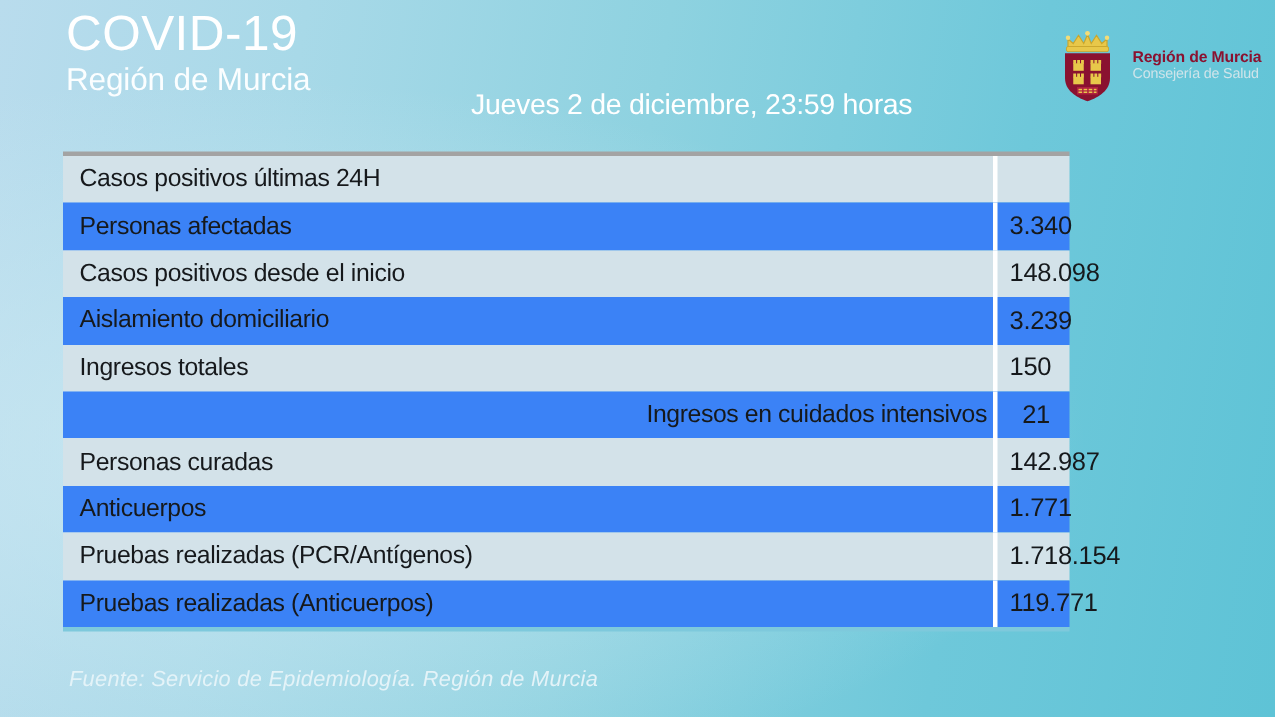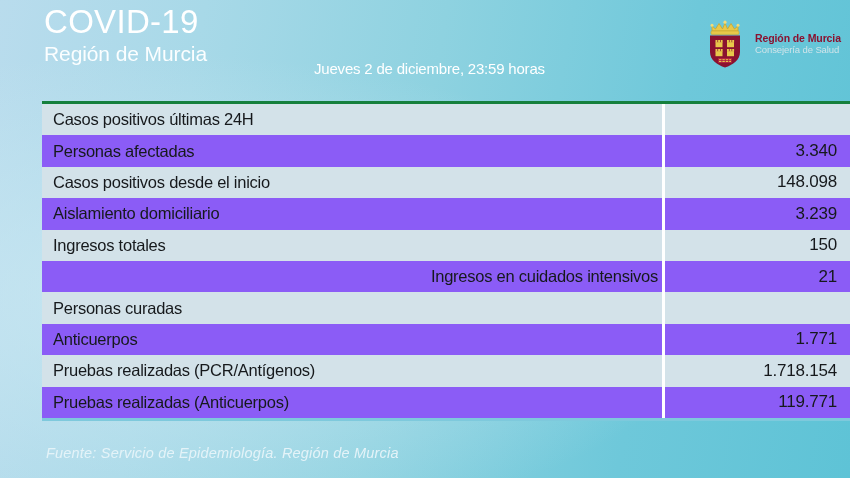--- a/index.html
+++ b/index.html
@@ -21,40 +21,40 @@
   .h-title{
     font-size:33px;line-height:37px;color:#ffffff;font-weight:300;
     letter-spacing:.3px;
   }
   .h-sub{
     font-size:21px;line-height:26px;color:#fbfeff;font-weight:400;
     letter-spacing:-.1px;margin-top:1px;
   }
   .h-date{
     position:absolute;left:314px;top:60px;
-    font-size:15px;color:#ffffff;font-weight:400;letter-spacing:-.2px;
+    font-size:19px;color:#ffffff;font-weight:400;letter-spacing:-.2px;
     white-space:nowrap;
   }
 
   
   .logo{position:absolute;left:702px;top:16px;display:flex;align-items:center;gap:7px;}
   .crest{width:46px;height:52px;position:relative;}
   .logo-text{padding-top:2px;}
   .logo-l1{font-size:10.5px;font-weight:bold;color:#8a1230;letter-spacing:-.1px;line-height:12px;white-space:nowrap;}
   .logo-l2{font-size:9.5px;font-weight:400;color:#cfe4ea;letter-spacing:-.1px;line-height:11px;white-space:nowrap;}
 
   
   .table{
-    position:absolute;left:42px;top:101px;width:808px;
-    border-top:3px solid #15803d;border-bottom:3px solid #7ec9dc;
+    position:absolute;left:42px;top:101px;width:671px;
+    border-top:3px solid #a3a3a3;border-bottom:3px solid #7ec9dc;
     box-sizing:border-box;
   }
   .row{display:flex;height:31.4px;align-items:center;position:relative;}
   .row.odd{background:#d3e2e9;}
-  .row.even{background:#8b5cf6;}
+  .row.even{background:#3b82f6;}
   .cell-label{
     flex:0 0 620px;box-sizing:border-box;
     padding:0 10px 0 11px;
     font-size:16.5px;color:#16191c;letter-spacing:-.25px;
     white-space:nowrap;overflow:hidden;
   }
   .cell-label.right{text-align:right;padding-right:4px;}
   .divider{flex:0 0 3px;align-self:stretch;background:#ffffff;}
   .cell-value{
     flex:1 1 auto;box-sizing:border-box;
@@ -177,20 +177,21 @@
 
   <div class="row even">
     <div class="cell-label right">Ingresos en cuidados intensivos</div>
     <div class="divider"></div>
     <div class="cell-value">21</div>
   </div>
 
   <div class="row odd">
     <div class="cell-label">Personas curadas</div>
     <div class="divider"></div>
+    <div class="cell-value">142.987</div>
   </div>
 
   <div class="row even">
     <div class="cell-label">Anticuerpos</div>
     <div class="divider"></div>
     <div class="cell-value">1.771</div>
   </div>
 
   <div class="row odd">
     <div class="cell-label">Pruebas realizadas (PCR/Antígenos)</div>

